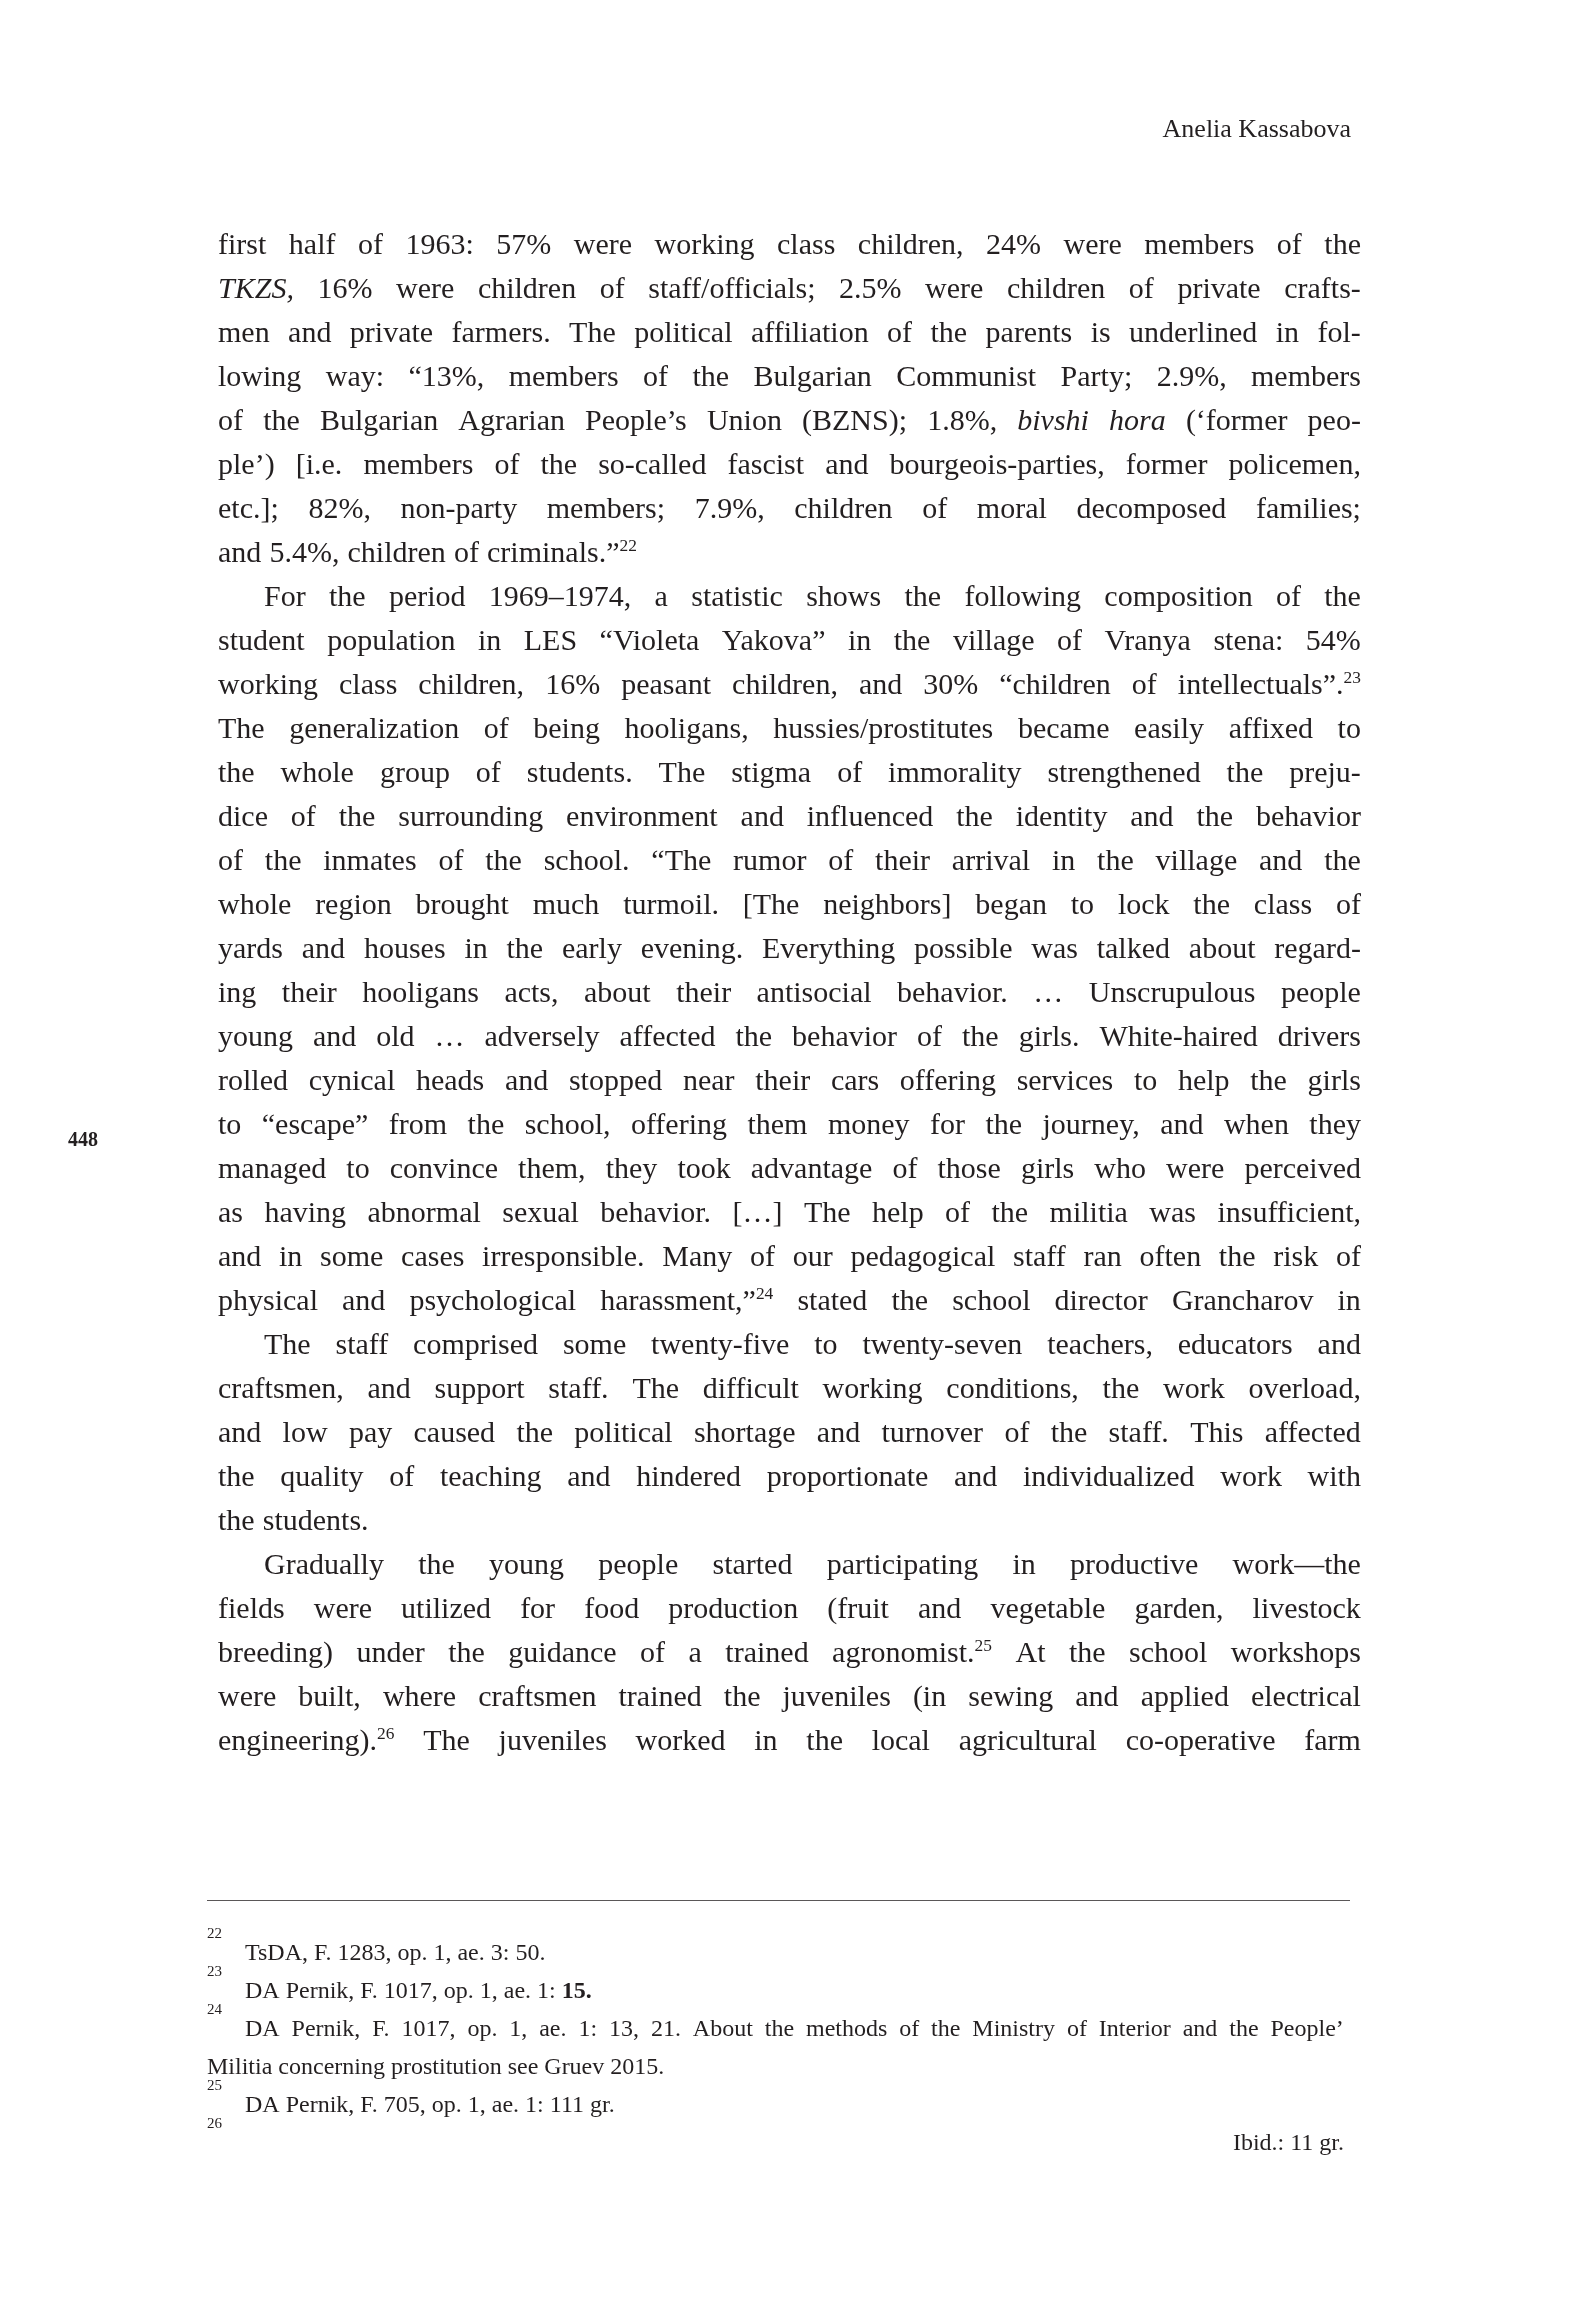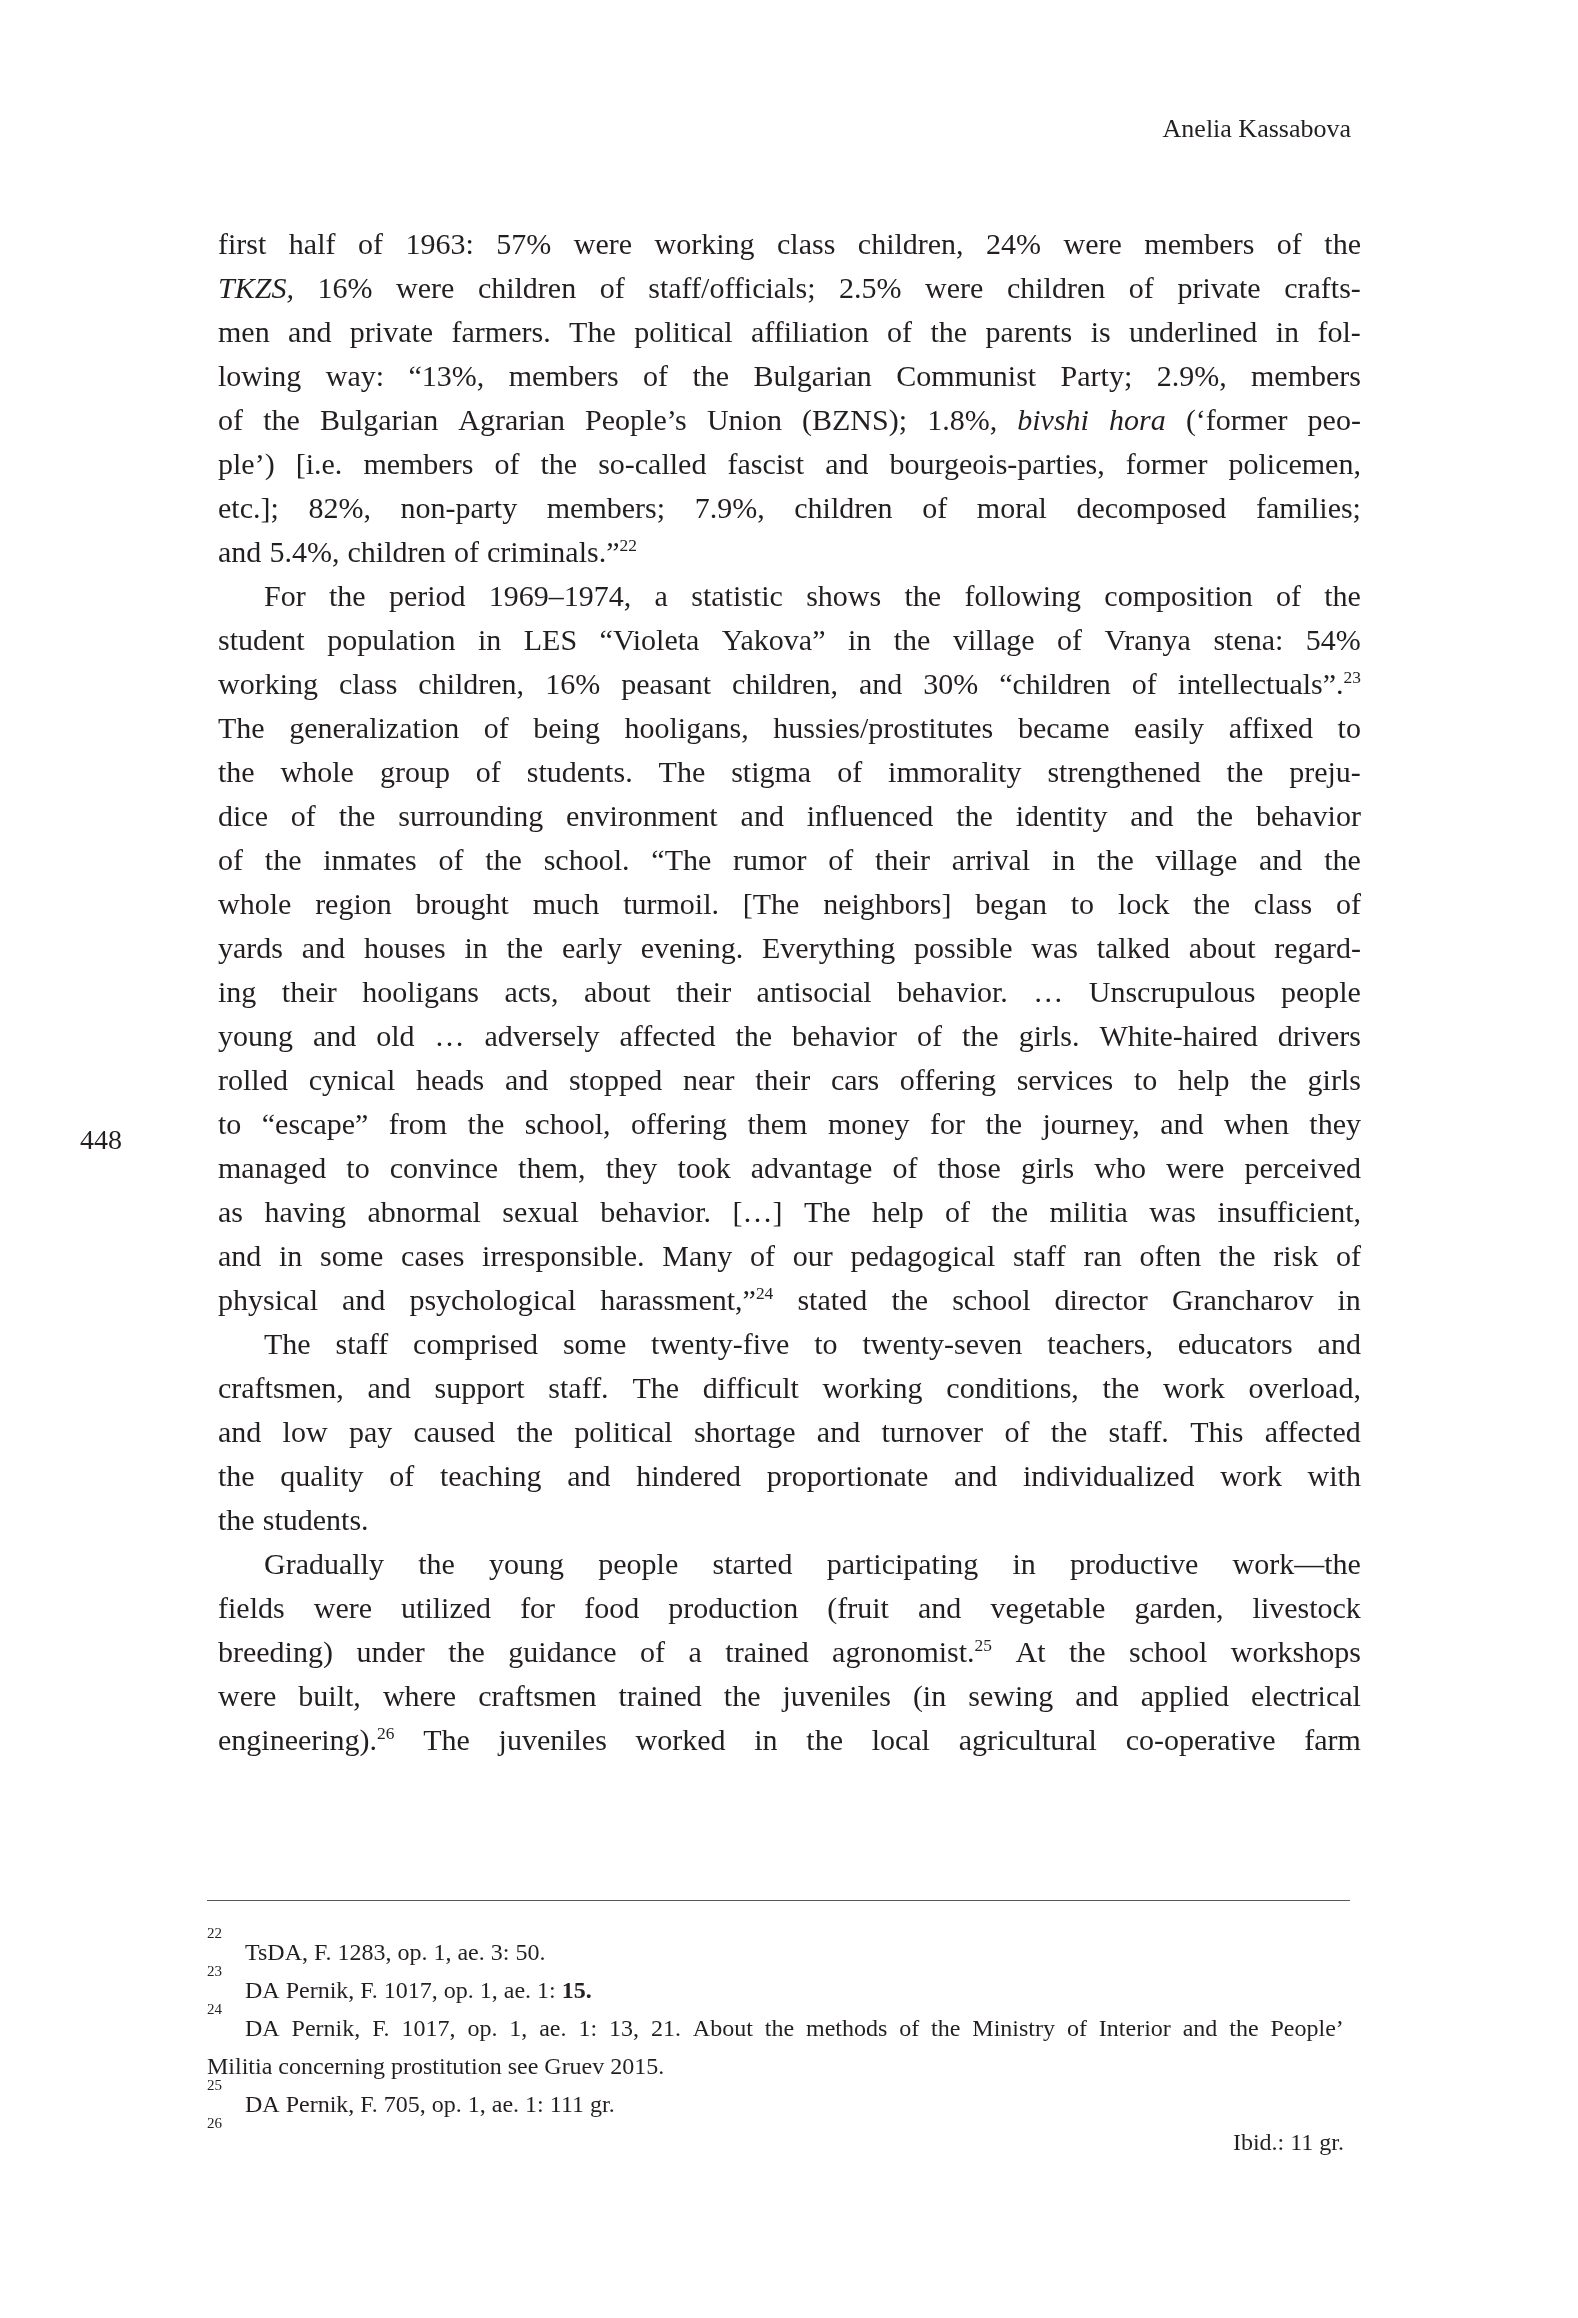--- a/index.html
+++ b/index.html
@@ -1,19 +1,19 @@
 <!DOCTYPE html>
 <html style="font-size:13.4px"><head>
 <meta charset="utf-8">
 <style>
   html, body { margin: 0; padding: 0; background: #ffffff; }
   body { width: 1579px; height: 2319px; position: relative; overflow: hidden;
          font-family: "Liberation Serif", "DejaVu Serif", serif; color: #231f20; }
   .running-head { position: absolute; top: 112px; right: 228px; font-size: 26px; line-height: 33px; color: #231f20; }
-  .page-number { position: absolute; left: 80px; top: 1123px; font-size: 28px; line-height: 33px; }
+  .page-number { position: absolute; left: 68px; top: 1123px; font-size: 20px; line-height: 33px; font-weight: bold; }
   .body-text { position: absolute; left: 218px; top: 222px; width: 1143px; }
   .line { height: 44px; line-height: 44px; font-size: 30px; white-space: nowrap; display: flex; justify-content: space-between; }
   .line.last { justify-content: flex-start; }
   .line.last .w { margin-right: 0.27em; }
   .line.indent { padding-left: 46px; }
   .w { display: inline-block; }
   .it { font-style: italic; }
   sup, .sup { font-size: 0.58em; vertical-align: 0.62em; line-height: 0; }
   .footnote-rule { position: absolute; left: 207px; top: 1900px; width: 1143px; height: 0; border-top: 1.7px solid #5a5758; }
   .footnotes { position: absolute; left: 207px; top: 1933px; width: 1143px; }

